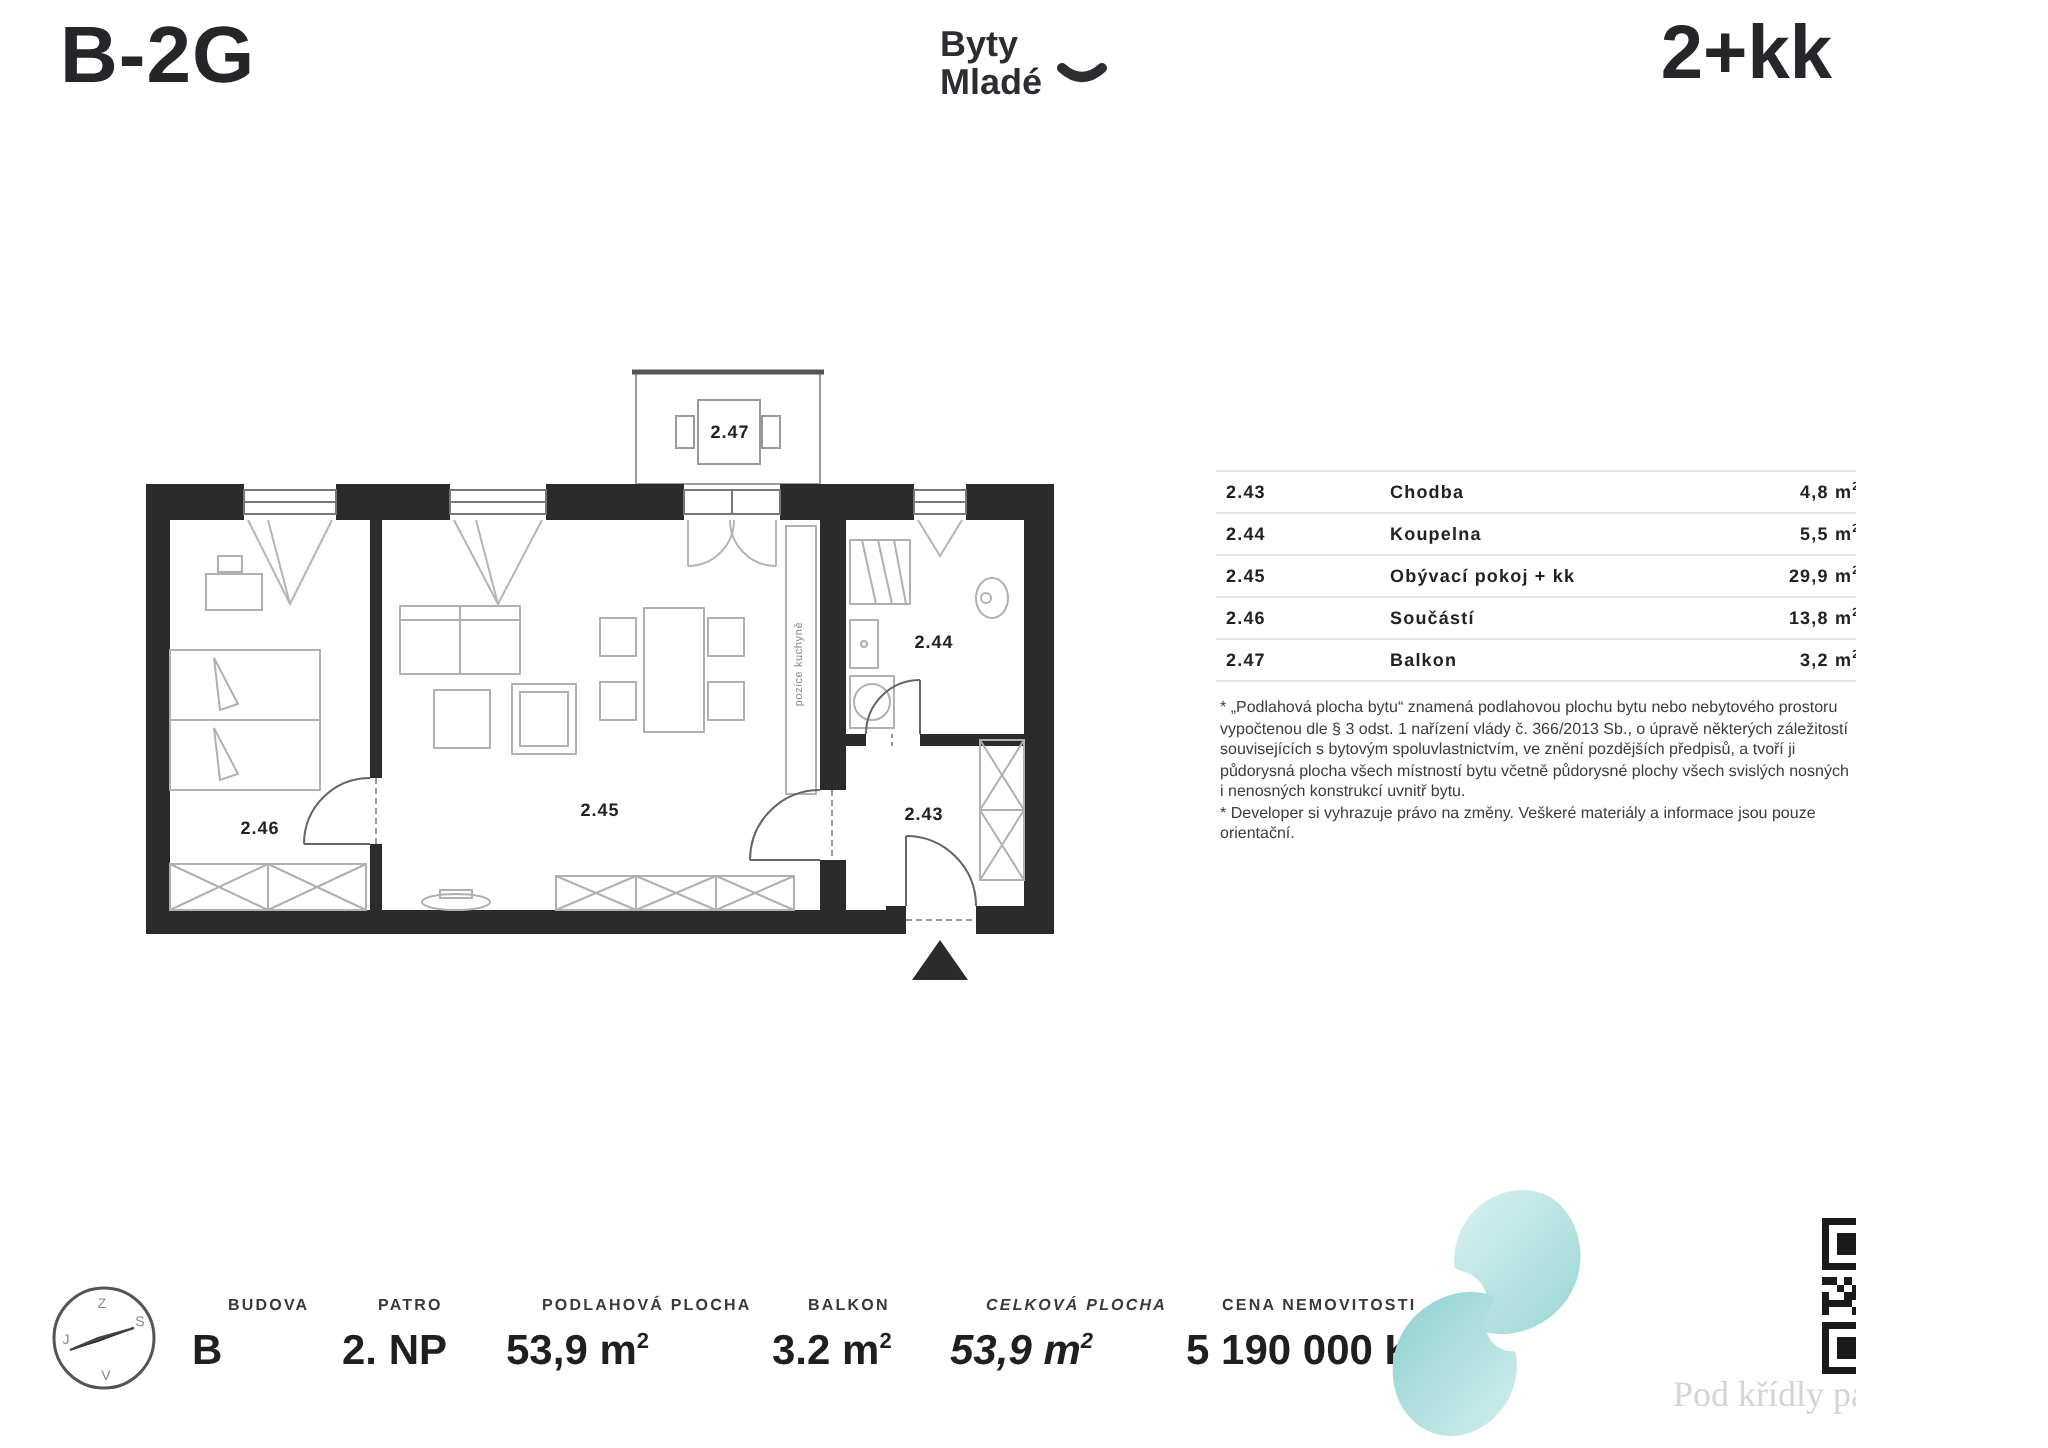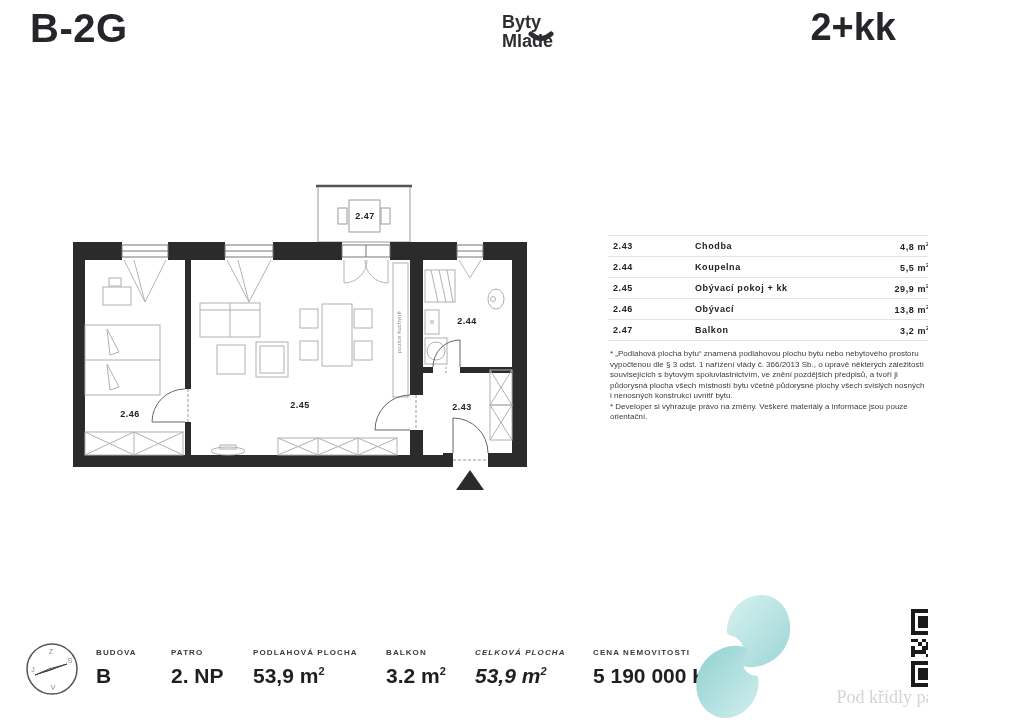--- a/index.html
+++ b/index.html
@@ -1,43 +1,43 @@
 <!DOCTYPE html>
 <html><head>
 <meta charset="utf-8">
 <style>
   html,body{margin:0;padding:0;background:#fff;}
   .page{position:relative;width:928px;height:724px;background:#fff;overflow:hidden;
         font-family:"Liberation Sans",sans-serif;color:#222;}
   
   .unit-code{position:absolute;left:30px;top:6px;font-size:40px;font-weight:800;letter-spacing:.5px;color:#24262a;}
-  .logo{position:absolute;left:470px;top:13px;font-size:18px;font-weight:700;line-height:19px;color:#2b2d31;margin-left:32px;}
+  .logo{position:absolute;left:470px;top:13px;font-size:18px;font-weight:700;line-height:19px;color:#2b2d31;}
   .logo-smile{position:absolute;left:528px;top:31px;}
-  .layout-badge{position:absolute;right:32px;top:6px;font-size:38px;font-weight:700;color:#24262a;}
+  .layout-badge{position:absolute;right:12px;top:6px;font-size:38px;font-weight:700;color:#24262a;}
   
   .plan{position:absolute;left:60px;top:170px;width:480px;height:340px;}
   
   .room-table{position:absolute;left:608px;top:235px;width:324px;}
   .trow{display:flex;align-items:center;height:20px;border-top:1px solid #e4e4e4;
         font-size:9px;font-weight:700;letter-spacing:.6px;color:#222;}
   .trow:last-child{border-bottom:1px solid #e4e4e4;}
   .tnum{width:82px;padding-left:5px;}
   .tname{flex:1;}
   .tarea{text-align:right;padding-right:2px;}
   .tarea sup{font-size:6px;}
   
   .disclaimer{position:absolute;left:610px;top:349px;width:318px;font-size:8px;line-height:10.5px;color:#3c3c3c;}
   .disclaimer p{margin:0;}
   
   .generated{position:absolute;left:899px;top:324px;width:180px;text-align:center;
              transform:rotate(-90deg);font-size:9px;letter-spacing:1.2px;color:#4a4a4a;white-space:nowrap;}
   
   .compass{position:absolute;left:22px;top:641px;}
   .stat{position:absolute;top:648px;}
-  .stat .label{font-size:8px;font-weight:700;letter-spacing:1.1px;color:#3a3a3a;white-space:nowrap;}
+  .stat .label{font-size:8px;font-weight:700;letter-spacing:1.1px;color:#3a3a3a;white-space:nowrap;margin-left:18px;}
   .stat .value{font-size:21px;font-weight:700;color:#1f1f1f;margin-top:7px;white-space:nowrap;}
   .stat .value sup{font-size:11px;}
   .stat-budova{left:96px;}.stat-patro{left:171px;}.stat-podlahova{left:253px;}
   .stat-balkon{left:386px;}.stat-celkova{left:475px;font-style:italic;}.stat-cena{left:593px;}
   .brand-swirl{position:absolute;left:690px;top:589px;}
   .qr{position:absolute;left:911px;top:609px;}
   .tagline{position:absolute;left:812px;top:687px;width:200px;text-align:right;
            font-family:"Liberation Serif",serif;font-size:18px;color:#d4d4d4;white-space:nowrap;}
 </style>
 </head>
@@ -208,21 +208,21 @@
       <span class="tname">Koupelna</span>
       <span class="tarea"><span>5,5 m</span><sup>2</sup></span>
     </div>
     <div class="trow">
       <span class="tnum">2.45</span>
       <span class="tname">Obývací pokoj + kk</span>
       <span class="tarea"><span>29,9 m</span><sup>2</sup></span>
     </div>
     <div class="trow">
       <span class="tnum">2.46</span>
-      <span class="tname">Obývací</span>
+      <span class="tname">Součástí</span>
       <span class="tarea"><span>13,8 m</span><sup>2</sup></span>
     </div>
     <div class="trow">
       <span class="tnum">2.47</span>
       <span class="tname">Balkon</span>
       <span class="tarea"><span>3,2 m</span><sup>2</sup></span>
     </div>
   </div>
 
   <div class="disclaimer">

